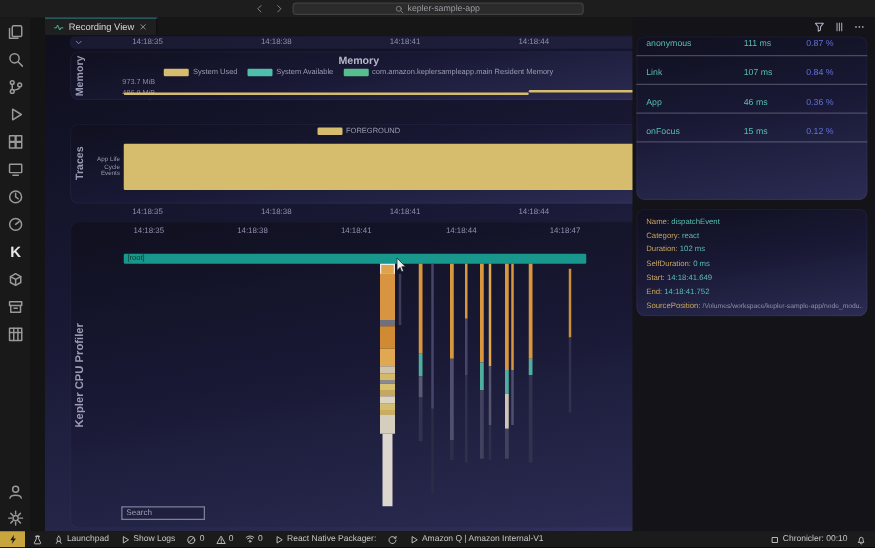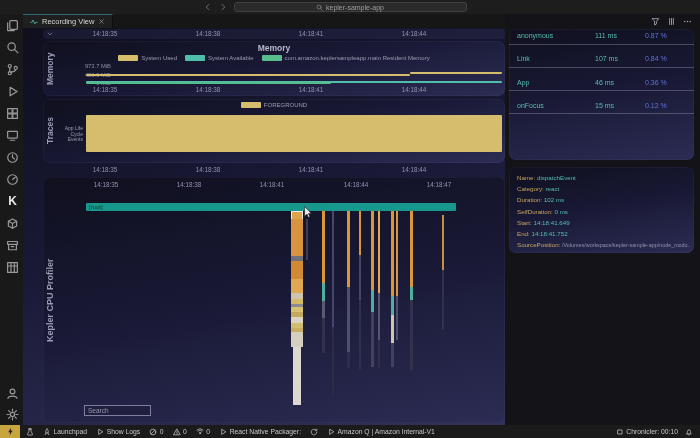--- a/index.html
+++ b/index.html
@@ -18,39 +18,39 @@
   .si{width:7px;height:7px;color:#8d8d94;}
 
   
   .activitybar{position:absolute;left:0;top:14px;width:24px;height:411px;background:#191919;}
   .ab-top{position:absolute;top:5px;left:0;width:24px;display:flex;flex-direction:column;align-items:center;gap:9px;}
   .ab-bottom{position:absolute;bottom:4px;left:0;width:24px;display:flex;flex-direction:column;align-items:center;gap:8px;}
   .ab-i{width:13px;height:13px;color:#999;}
   .ab-i[data-name="kepler-icon"]{color:#e8e8e8;}
 
   
-  .left-editor{position:absolute;left:23px;top:14px;width:482px;height:411px;background:#161616;}
+  .left-editor{position:absolute;left:36px;top:14px;width:482px;height:411px;background:#161616;}
   .tabstrip{position:absolute;left:0;top:0;right:0;height:14px;background:#161616;display:flex;}
   .tab{height:14px;background:#1f1f1f;border-top:1px solid #2e6b74;border-right:1px solid #0e0e0e;
        display:flex;align-items:center;gap:4px;padding:0 7px;color:#d6d6d6;font-size:7.5px;}
   .ti{width:8px;height:8px;color:#4fbfab;}
   .tc{width:7px;height:7px;color:#a5a5a5;}
   .viewport{position:absolute;left:0;top:14px;width:482px;height:397px;
             background:linear-gradient(163deg,#0f0f1e 0%,#191936 45%,#31315a 100%);}
 
   .ruler{position:absolute;height:10px;}
   .ruler .tick{position:absolute;top:1px;transform:translateX(-50%);font-size:6.3px;color:#9292b2;white-space:nowrap;}
   .top-ruler{left:20px;top:1px;width:462px;background:rgba(95,95,160,0.14);border-radius:4px;}
   .mid-ruler{left:20px;top:137px;width:462px;}
   .rc{position:absolute;left:3px;top:1px;width:8px;height:8px;color:#9292b2;}
 
   .panel{position:absolute;border-radius:7px;overflow:hidden;
          background:linear-gradient(170deg,#10101f 0%,#181834 45%,#2c2c54 100%);
          box-shadow:inset 0 0 0 1px rgba(130,130,190,0.08);}
-  .memory-panel{left:20px;top:13px;width:462px;height:55px;}
+  .memory-panel{left:20px;top:13px;width:462px;height:39px;}
   .traces-panel{left:20px;top:71px;width:462px;height:64px;}
   .profiler-panel{left:20px;top:149px;width:462px;height:246px;}
 
   .ptitle{position:absolute;left:0;top:2px;width:100%;text-align:center;font-size:8.5px;font-weight:bold;color:#b7b7ca;}
   .legend{position:absolute;left:0;width:100%;display:flex;justify-content:center;align-items:center;gap:8px;}
   .memory-panel .legend{top:14px;}
   .traces-panel .legend{top:3px;}
   .lg{display:flex;align-items:center;gap:3px;}
   .sw{width:20px;height:6px;border-radius:1px;display:inline-block;}
   .lgl{font-size:6px;color:#9b9bb2;white-space:nowrap;}

